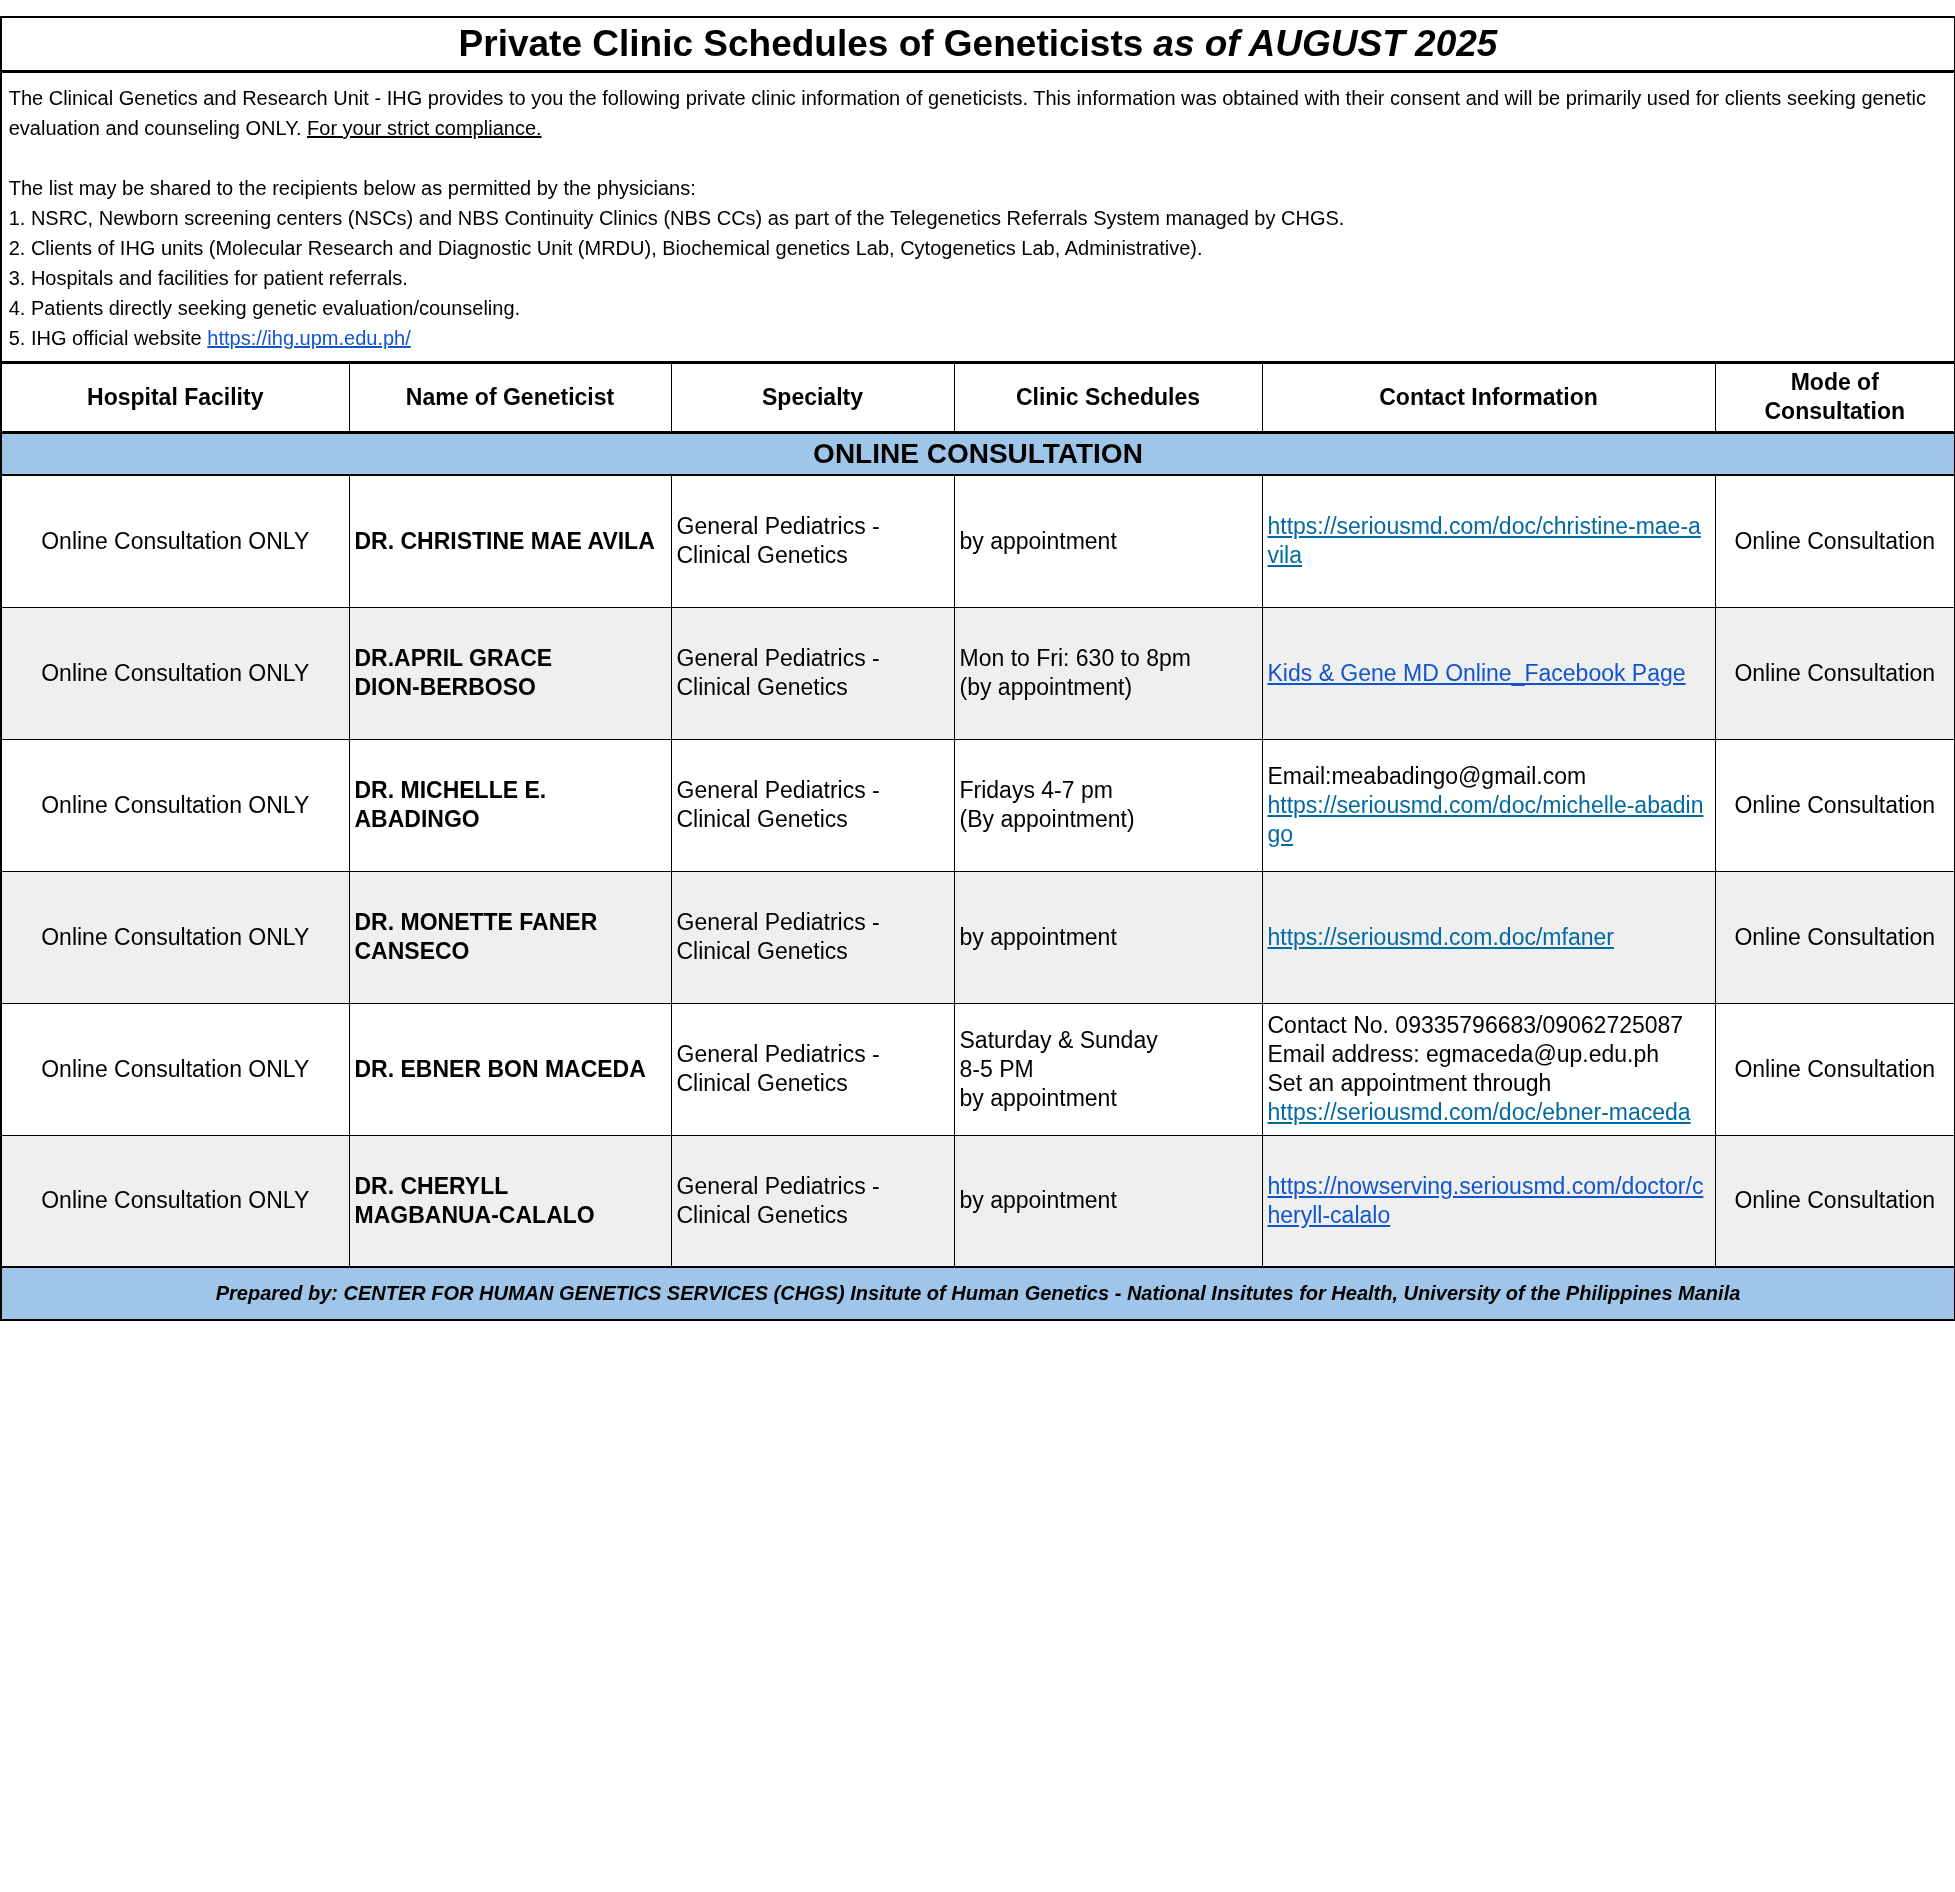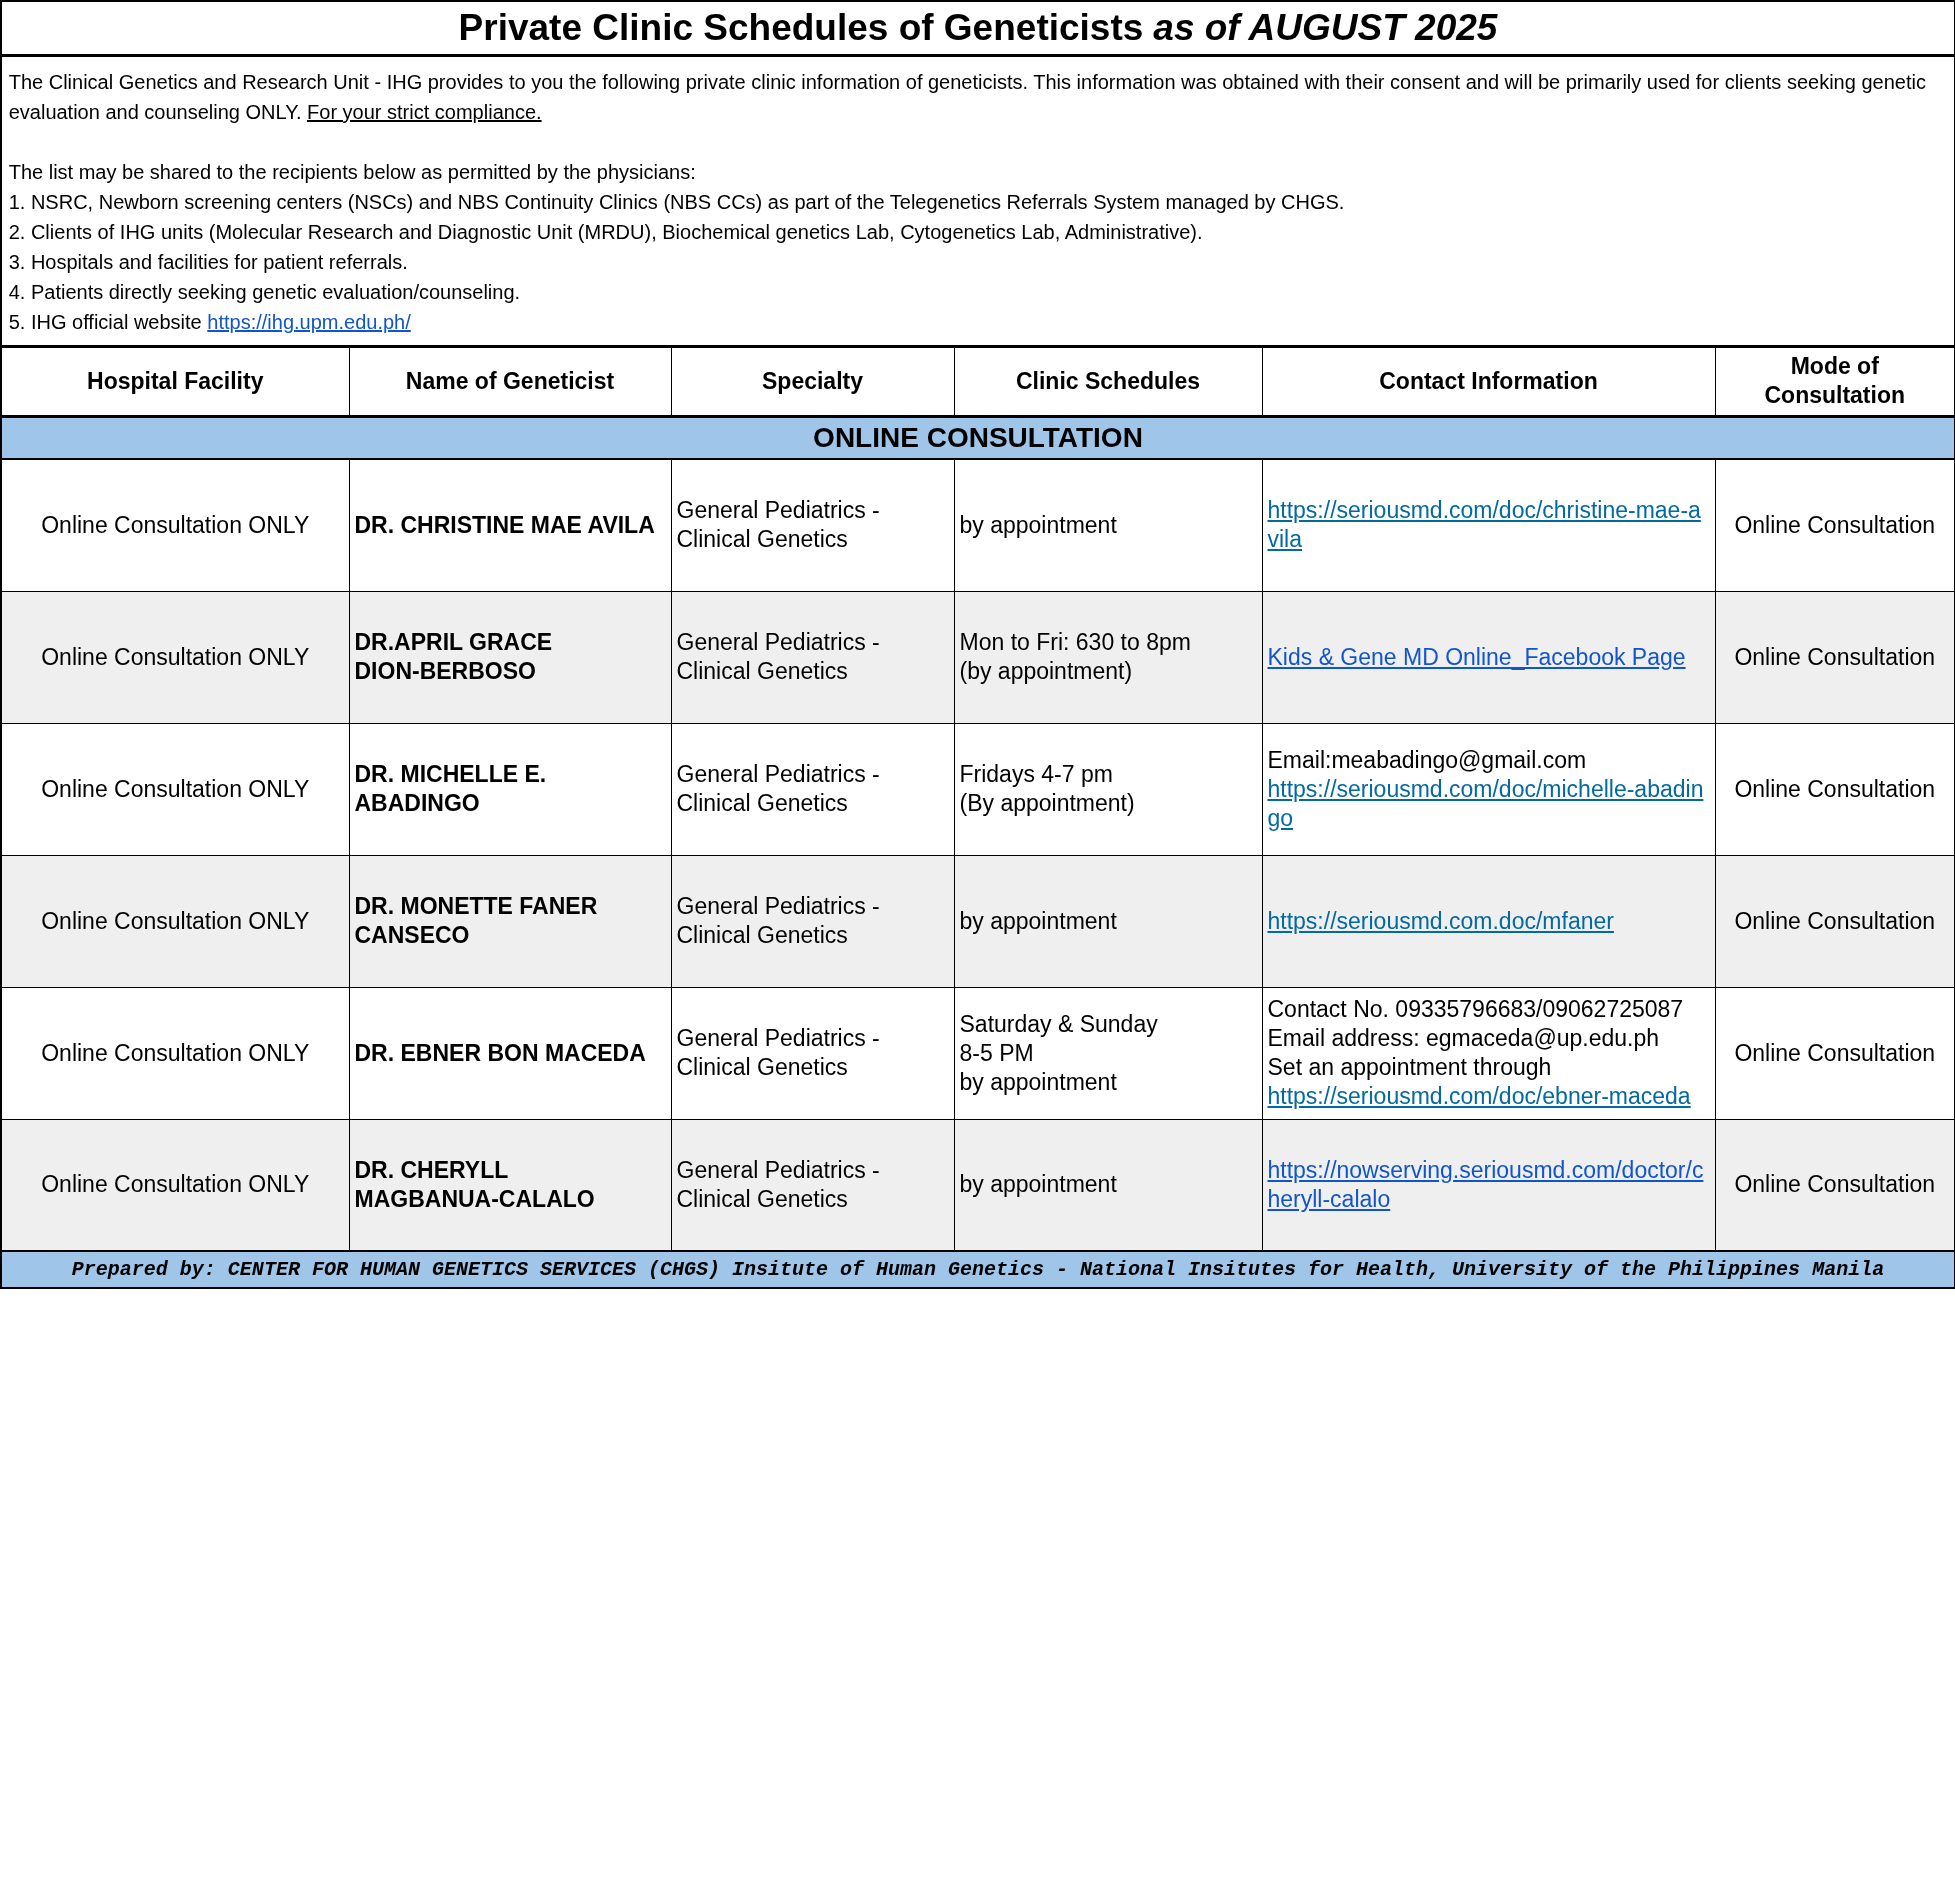--- a/index.html
+++ b/index.html
@@ -1,38 +1,38 @@
 <!DOCTYPE html>
 <html style="font-size:13.4px"><head>
 <meta charset="utf-8">
 <style>
   html, body { margin: 0; padding: 0; background: #ffffff; }
   body { width: 1955px; height: 1893px; position: relative; font-family: "Liberation Sans", sans-serif; color: #000; overflow: hidden; }
-  .sheet { position: absolute; left: 0; top: 0; width: 1952px; border: 2.5px solid #000; box-sizing: content-box; }
+  .sheet { position: absolute; left: 0; top: 16px; width: 1952px; border: 2.5px solid #000; box-sizing: content-box; }
   .title-band { height: 52px; border-bottom: 3.3px solid #000; display: flex; align-items: center; justify-content: center; font-size: 37px; font-weight: bold; }
   .title-band .em { font-style: italic; margin-left: 10px; }
   .intro { height: 291px; padding: 10px 6.7px 0 6.7px; box-sizing: border-box; font-size: 20px; line-height: 30px; border-bottom: 3.3px solid #000; }
   .intro p { margin: 0; }
   .intro .gap { height: 30px; }
   .u { text-decoration: underline; }
   a.lnk { color: #1155cc; }
   a.lnk-dark { color: #0369a1; text-decoration: underline; }
   table { border-collapse: collapse; width: 1952px; table-layout: fixed; }
   td, th { border: 1.7px solid #000; box-sizing: border-box; vertical-align: middle; font-size: 23px; line-height: 29px; }
   th { font-weight: bold; text-align: center; height: 68px; background: #fff; }
   tr.head th { border-top: none; border-bottom: 3.3px solid #000; }
   .banner td { background: #9fc5e8; height: 43px; text-align: center; font-weight: bold; font-size: 28px; border-bottom: 2.5px solid #000; }
   tr.row td { height: 132px; padding: 0 5px; }
   tr.row.alt td { background: #efefef; }
   tr.row td.c-fac, tr.row td.c-mode { text-align: center; }
   tr.row td.c-name { font-weight: bold; }
   tr.row td.c-name, tr.row td.c-spec, tr.row td.c-sched, tr.row td.c-contact { text-align: left; }
   td.c-contact span, td.c-contact a, td.c-sched span, td.c-spec span, td.c-name span { display: block; }
   td.c-contact a { word-break: break-all; }
-  .footer td { background: #9fc5e8; height: 36px; text-align: center; font-family: Liberation Mono, monospace; font-style: italic; font-weight: bold; font-size: 20px; border-top: 2.5px solid #000; border-bottom: none; }
+  .footer td { background: #9fc5e8; height: 52px; text-align: center; font-family: Liberation Sans, sans-serif; font-style: italic; font-weight: bold; font-size: 20px; border-top: 2.5px solid #000; border-bottom: none; }
   tr td:first-child, tr th:first-child { border-left: none; }
   tr td:last-child, tr th:last-child { border-right: none; }
 </style>
 </head>
 <body>
 
 <div class="sheet">
   <div class="title-band">
     <span>Private Clinic Schedules of Geneticists</span>
     <span class="em">as of AUGUST 2025</span>

